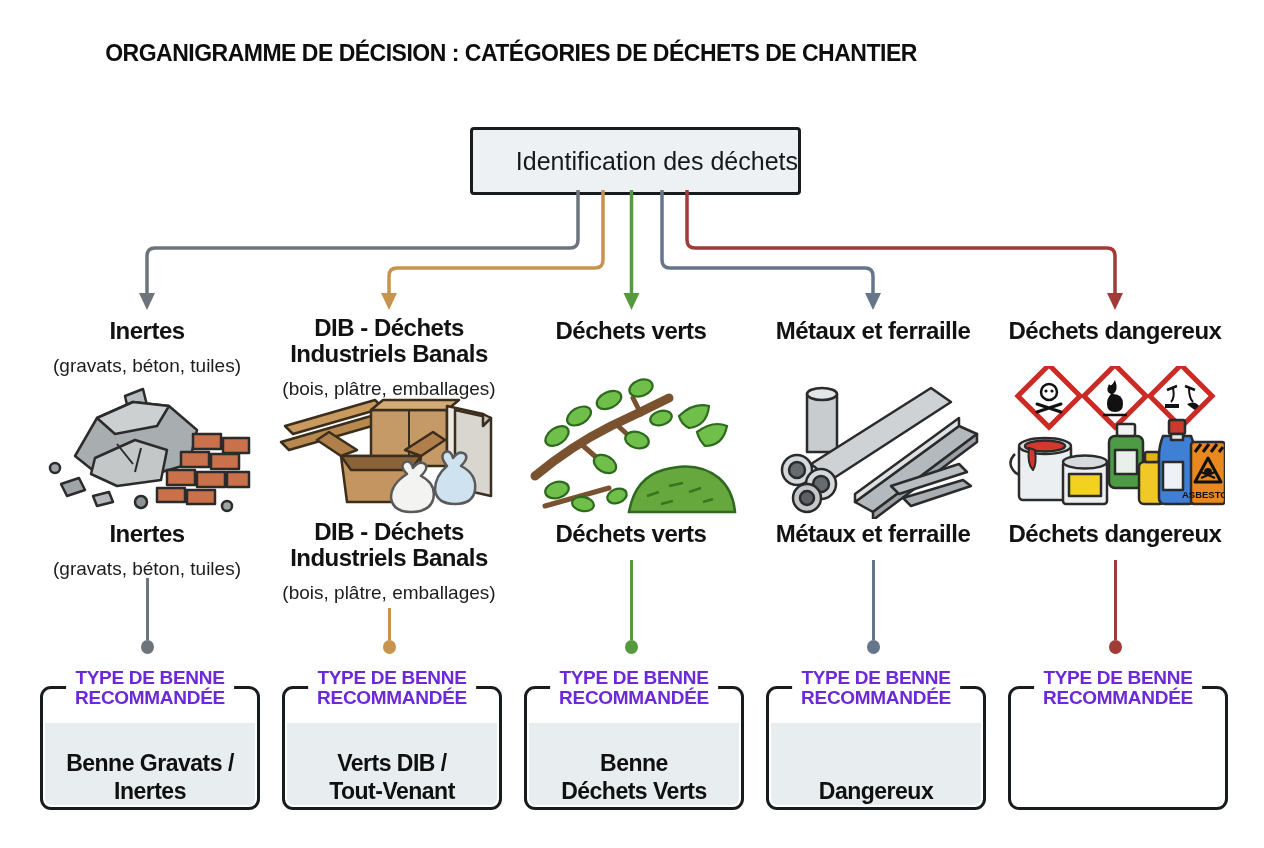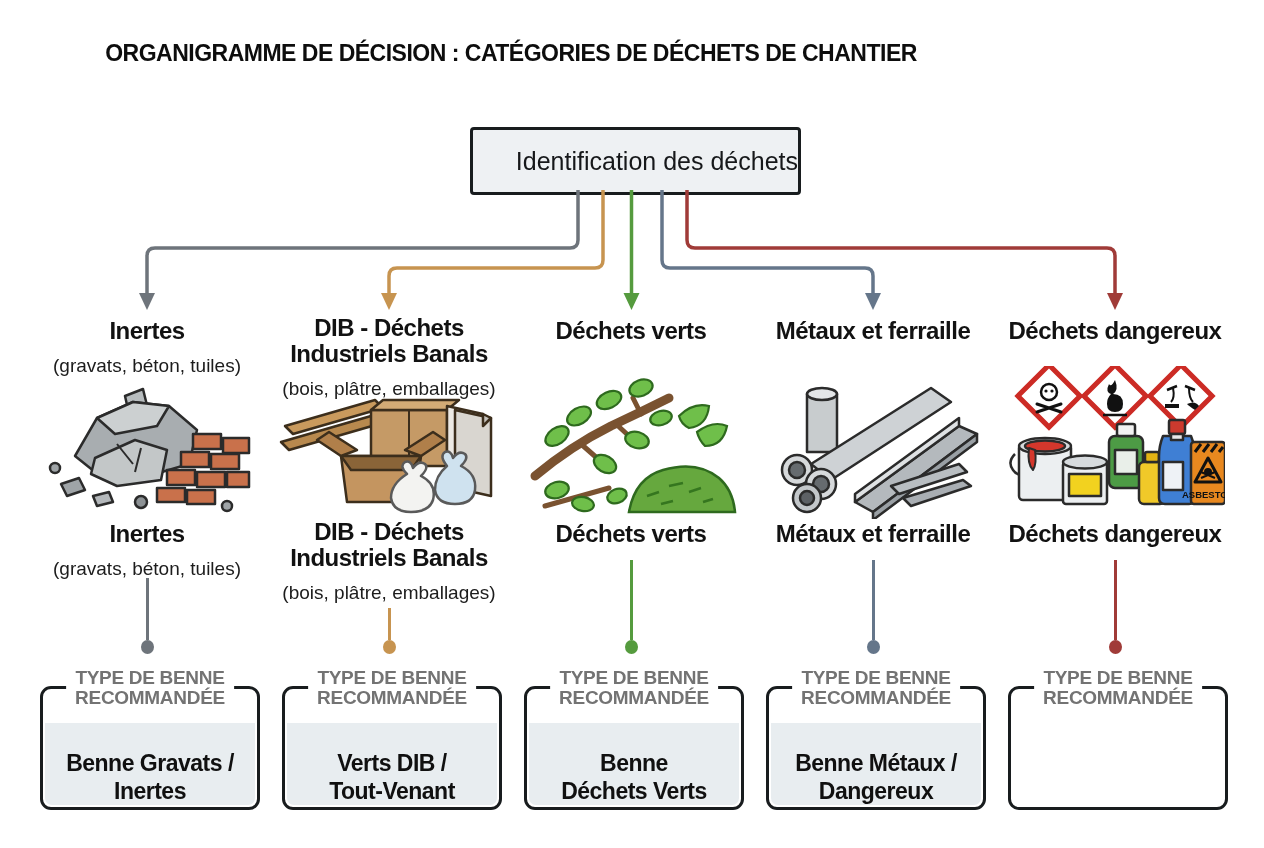--- a/index.html
+++ b/index.html
@@ -16,21 +16,21 @@
             letter-spacing:-0.5px;color:#121212;}
   .cat-sub{font-size:19px;line-height:24px;color:#1c1c1c;margin-top:10px;}
   .res-block{top:521px;width:260px;text-align:center;}
   .vline{width:3px;}
   .dot{width:13px;height:14px;border-radius:50%;}
   .benne-box{top:686px;width:214px;height:118px;background:#ffffff;
              border:3px solid #181c1e;border-radius:11px;}
   .benne-legend{position:absolute;top:-21px;left:50%;transform:translateX(-50%);
                 background:#ffffff;padding:0 9px;width:max-content;text-align:center;
                 font-size:19px;font-weight:bold;line-height:20px;white-space:pre-line;
-                letter-spacing:-0.3px;color:#737373;}
+                letter-spacing:-0.3px;color:#6d28d9;}
   .benne-body{position:absolute;left:2px;right:2px;bottom:2px;top:34px;background:#e8edf0;
               border-radius:0 0 7px 7px;display:flex;flex-direction:column;
               align-items:center;justify-content:flex-end;}
   .benne-line{font-size:23px;font-weight:bold;line-height:28px;letter-spacing:-0.5px;
               color:#101010;display:inline-flex;align-items:center;gap:6px;}
   svg{display:block;}
 </style>
 </head>
 <body>
 
@@ -271,21 +271,20 @@
 RECOMMANDÉE</div>
     <div class="benne-body">
       <span class="benne-line">Benne</span>
       <span class="benne-line">Déchets Verts</span>
     </div>
   </div>
   <div class="abs benne-box" style="left:766px;">
     <div class="benne-legend">TYPE DE BENNE
 RECOMMANDÉE</div>
     <div class="benne-body">
-      <span class="benne-line">Benne Métaux /</span>
       <span class="benne-line">Dangereux</span>
     </div>
   </div>
   <div class="abs benne-box" style="left:1008px;">
     <div class="benne-legend">TYPE DE BENNE
 RECOMMANDÉE</div>
   </div>
 
 </div>
 

